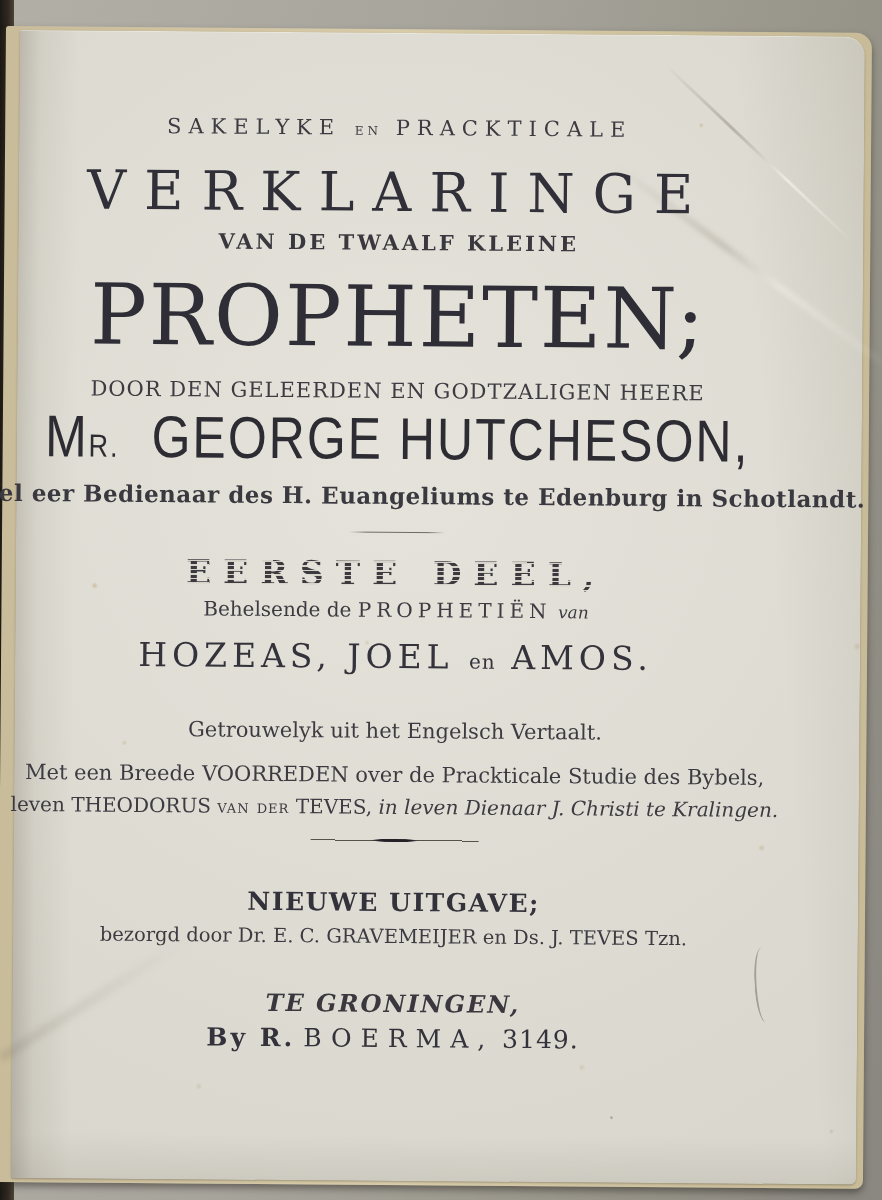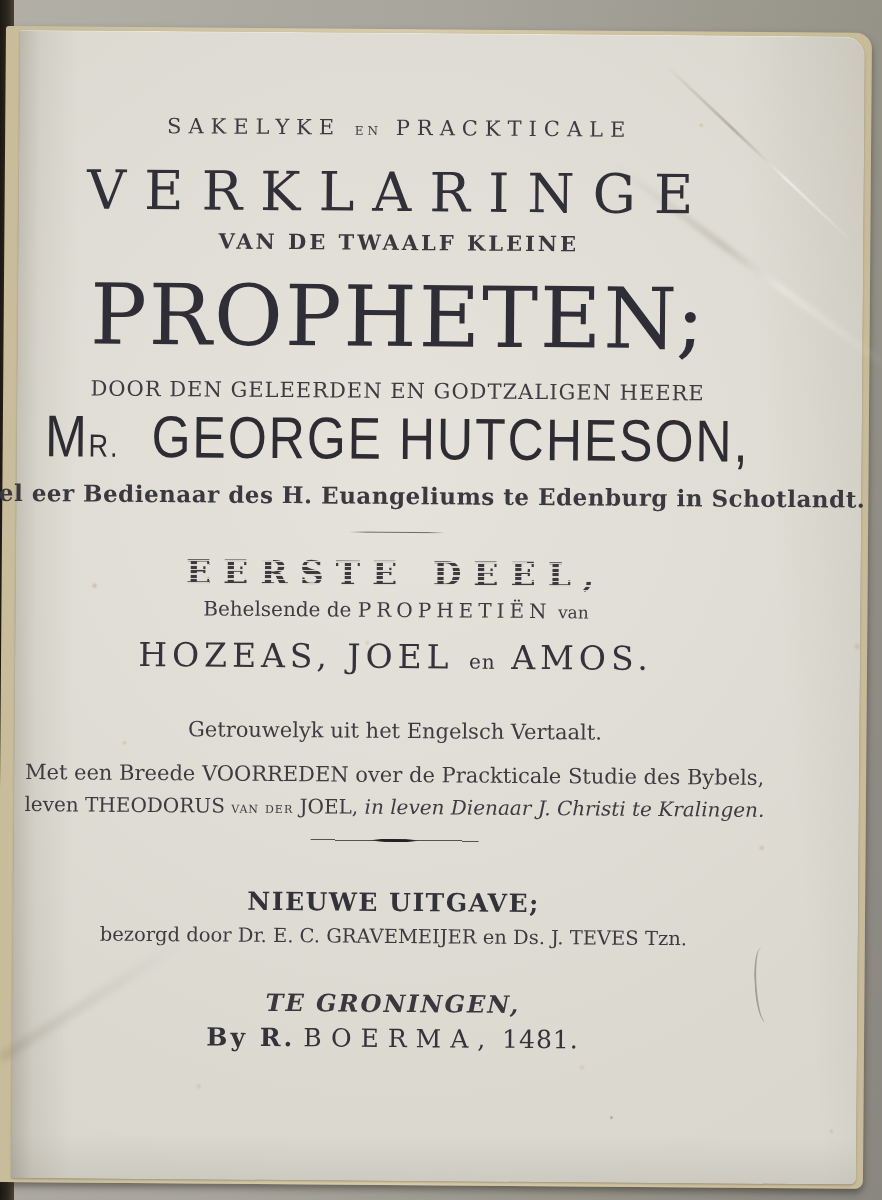--- a/index.html
+++ b/index.html
@@ -85,27 +85,27 @@
   }
   .l-volume  {top:523px; font-size:33px;font-weight:bold;letter-spacing:12px;color:#3a383d;}
   @supports ((-webkit-background-clip:text)){
     .l-volume .striped{
       background-image:repeating-linear-gradient(180deg,#3c3a3f 0 3px,#d4d2c9 3px 4.5px);
       -webkit-background-clip:text;background-clip:text;color:transparent;
     }
   }
   .l-contents{top:566px; font-size:20px;color:#3d3b41;}
   .l-contents .emph{font-size:20px;letter-spacing:5px;}
-  .l-contents .sm{font-size:17px;}
+  .l-contents .sm{font-size:17px;font-style:italic;}
   .l-books   {top:606px; font-size:33px;letter-spacing:5px;color:#34323a;}
   .l-books .conj{font-size:20px;letter-spacing:1px;}
   .l-trans   {top:687px; font-size:21px;color:#3d3b41;}
   .l-preface {top:731px; font-size:21px;color:#3d3b41;}
   .l-editor  {top:763px; font-size:20px;color:#3d3b41;}
-  .l-editor .sc{font-variant:small-caps;font-size:16px;letter-spacing:1px;}
+  .l-editor .sc{font-variant:small-caps;font-size:19px;letter-spacing:1px;}
   .l-editor .it{font-style:italic;}
   .swell{position:absolute;top:806px;left:50%;transform:translateX(-50%);width:168px;height:3px;
     background:
       radial-gradient(ellipse 24px 2px at 50% 50%, #232126 70%, transparent 100%),
       linear-gradient(180deg, transparent 0 1px, #55524a 1px 2px, transparent 2px 3px);
   }
   .l-edtitle {top:856px; font-size:25px;font-weight:bold;letter-spacing:1.5px;color:#33313a;}
   .l-ednote  {top:893px; font-size:19.5px;color:#3d3b41;}
   .l-place   {top:958px; font-size:24px;font-weight:bold;font-style:italic;letter-spacing:2px;color:#3a383e;}
   .l-pub     {top:992px; font-size:25px;color:#34323a;}
@@ -184,38 +184,38 @@
     <div class="tl l-preface">
       <span>Met een Breede</span>
       <span>VOORREDEN</span>
       <span>over de Prackticale Studie des Bybels,</span>
     </div>
 
     <div class="tl l-editor">
       <span>leven</span>
       <span>THEODORUS</span>
       <span class="sc">van der</span>
-      <span>JOEL,</span>
+      <span>TEVES,</span>
       <span class="it">in leven Dienaar J. Christi te Kralingen.</span>
     </div>
 
     <div class="swell"></div>
 
     <div class="tl l-edtitle">
       <span>NIEUWE UITGAVE;</span>
     </div>
 
     <div class="tl l-ednote">
       <span>bezorgd door Dr. E. C. GRAVEMEIJER en Ds. J. TEVES Tzn.</span>
     </div>
 
     <div class="tl l-place">
       <span>TE GRONINGEN,</span>
     </div>
 
     <div class="tl l-pub">
       <span class="lead">By R.</span>
       <span class="wide">BOERMA,</span>
-      <span class="year">1481.</span>
+      <span class="year">3149.</span>
     </div>
 
   </div>
 </div>
 
 </body></html>

